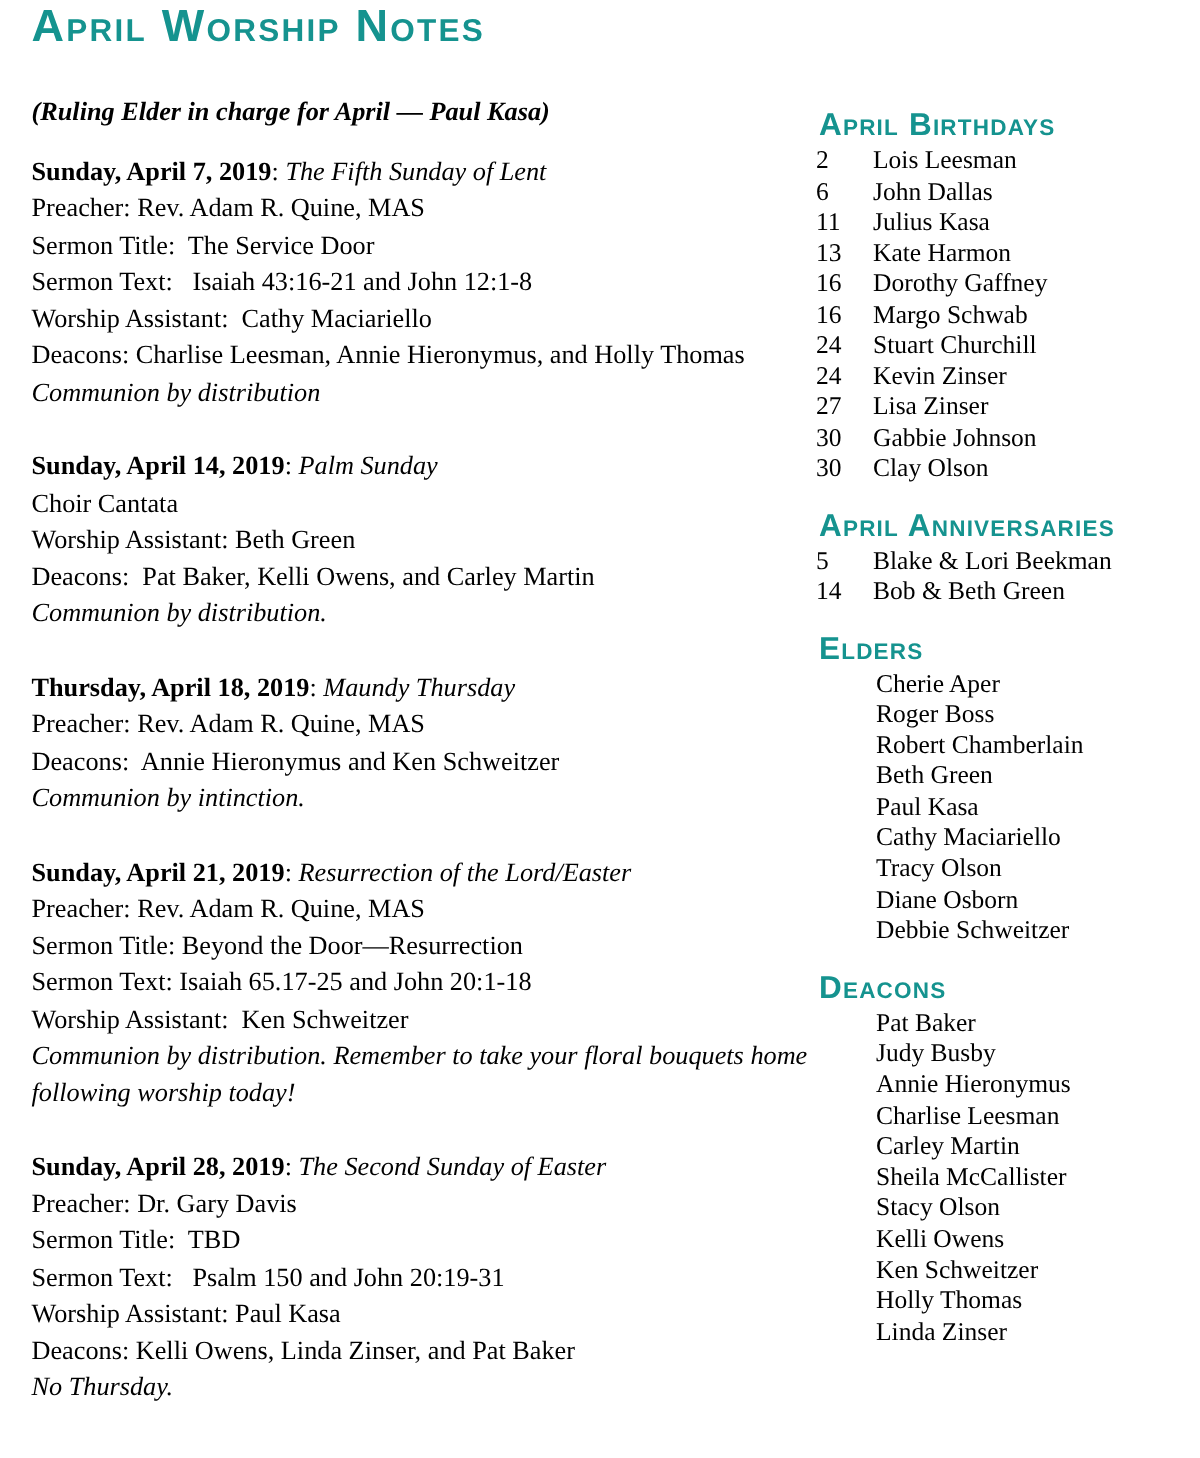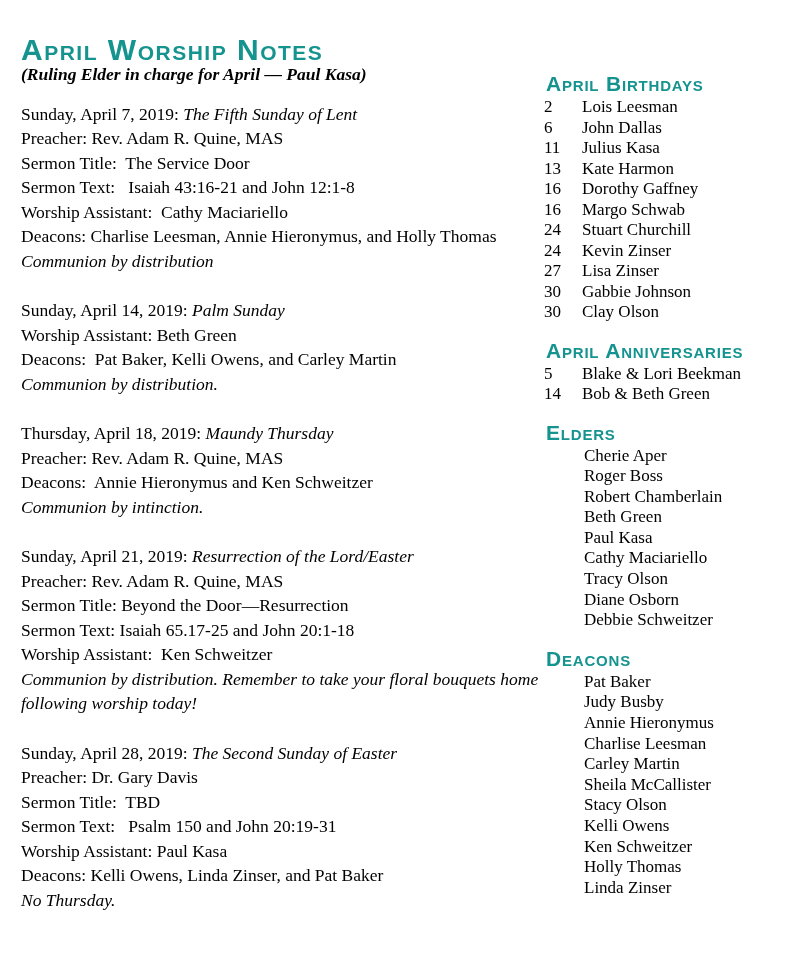--- a/index.html
+++ b/index.html
@@ -18,38 +18,37 @@
   .doc-title {
     position: absolute;
     left: 21px; top: 1px;
     font-family: "Liberation Sans", sans-serif;
     font-weight: 700;
     font-variant: small-caps;
     letter-spacing: 1.5px;
     font-size: 30px;
     line-height: 34px;
     color: #15938F;
-    margin-top: 32px;
   }
   .main {
     position: absolute;
     left: 21px; top: 62px;
     width: 545px;
     font-size: 17.5px;
     line-height: 24.5px;
   }
   .intro {
     font-weight: bold;
     font-style: italic;
     margin-bottom: 15px;
     white-space: pre-wrap;
   }
   .service { margin-bottom: 25px; }
   .line { white-space: pre-wrap; }
-  .bold { font-weight: normal; }
+  .bold { font-weight: bold; }
   .italic { font-style: italic; font-family: Liberation Serif, serif; }
   .sidebar {
     position: absolute;
     left: 544px; top: 60px;
     width: 226px;
     font-size: 17px;
     margin-top: 12px;
   }
   .sb-section { margin-top: 0; }
   .sb-section + .sb-section { margin-top: 16px; }
@@ -87,20 +86,21 @@
           <p class="line">Worship Assistant:  Cathy Maciariello</p>
           <p class="line">Deacons: Charlise Leesman, Annie Hieronymus, and Holly Thomas</p>
         </div>
       <p class="line italic">Communion by distribution</p>
     </section>
 
     <section class="service">
       <p class="line"><span class="bold">Sunday, April 14, 2019</span><span>: </span><span class="italic">Palm Sunday</span></p>
       <div>
 
+      <p class="line">Choir Cantata</p>
           <p class="line">Worship Assistant: Beth Green</p>
           <p class="line">Deacons:  Pat Baker, Kelli Owens, and Carley Martin</p>
         </div>
       <p class="line italic">Communion by distribution.</p>
     </section>
 
     <section class="service">
       <p class="line"><span class="bold">Thursday, April 18, 2019</span><span>: </span><span class="italic">Maundy Thursday</span></p>
       <div>
 

